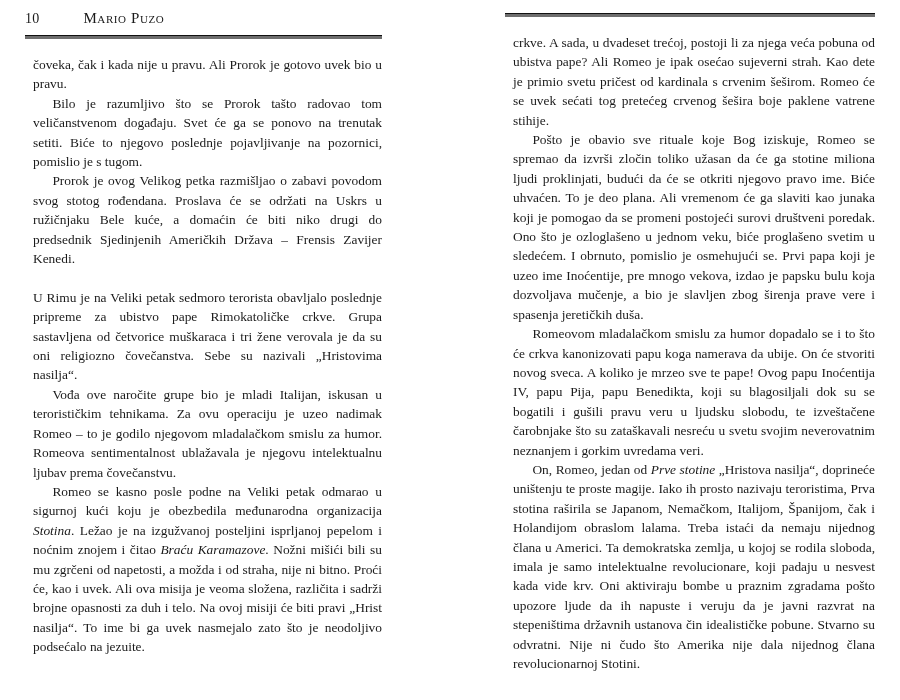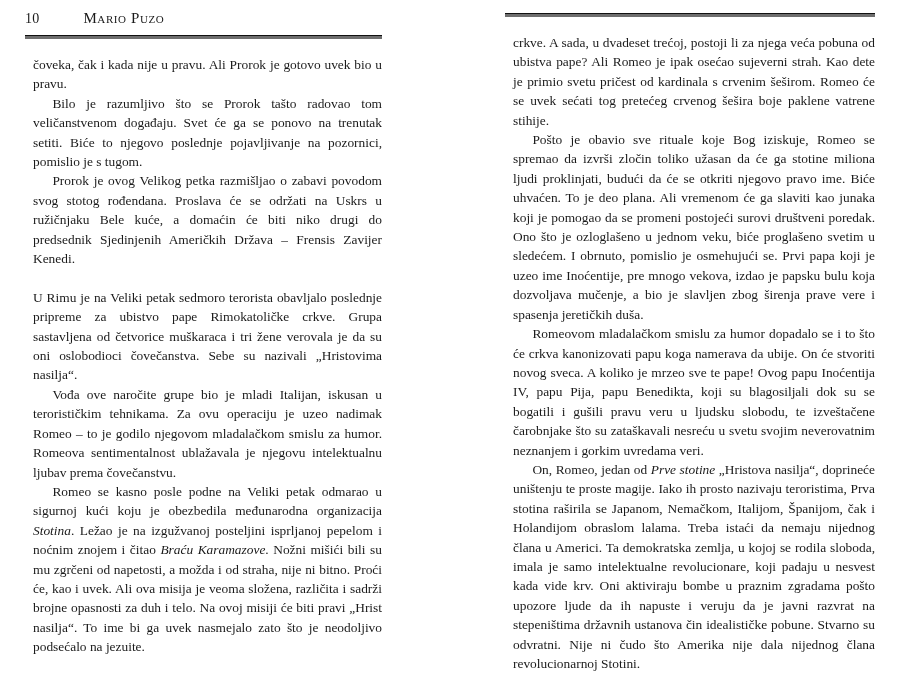--- a/index.html
+++ b/index.html
@@ -121,21 +121,21 @@
       <span class="title title-smallcaps">Mario Puzo</span>
     </div>
     <div class="head-rule">
       <div class="rule-thin"></div>
       <div class="rule-thick"></div>
     </div>
     <div class="textblock">
         <p class="noindent">čoveka, čak i kada nije u pravu. Ali Prorok je gotovo uvek bio u pravu.</p>
         <p>Bilo je razumljivo što se Prorok tašto radovao tom veličanstvenom događaju. Svet će ga se ponovo na trenutak setiti. Biće to njegovo poslednje pojavljivanje na pozornici, pomislio je s tugom.</p>
         <p>Prorok je ovog Velikog petka razmišljao o zabavi povodom svog stotog rođendana. Proslava će se održati na Uskrs u ružičnjaku Bele kuće, a domaćin će biti niko drugi do predsednik Sjedinjenih Američkih Država – Frensis Zavijer Kenedi.</p>
-        <p class="noindent gap-before">U Rimu je na Veliki petak sedmoro terorista obavljalo poslednje pripreme za ubistvo pape Rimokatoličke crkve. Grupa sastavljena od četvorice muškaraca i tri žene verovala je da su oni oslobodioci čovečanstva. Sebe su nazivali „Hristovima nasilja“.</p>
+        <p class="noindent gap-before">U Rimu je na Veliki petak sedmoro terorista obavljalo poslednje pripreme za ubistvo pape Rimokatoličke crkve. Grupa sastavljena od četvorice muškaraca i tri žene verovala je da su oni religiozno čovečanstva. Sebe su nazivali „Hristovima nasilja“.</p>
         <p>Vođa ove naročite grupe bio je mladi Italijan, iskusan u terorističkim tehnikama. Za ovu operaciju je uzeo nadimak Romeo – to je godilo njegovom mladalačkom smislu za humor. Romeova sentimentalnost ublažavala je njegovu intelektualnu ljubav prema čovečanstvu.</p>
         <p>Romeo se kasno posle podne na Veliki petak odmarao u sigurnoj kući koju je obezbedila međunarodna organizacija <em>Stotina</em>. Ležao je na izgužvanoj posteljini isprljanoj pepelom i noćnim znojem i čitao <em>Braću Karamazove</em>. Nožni mišići bili su mu zgrčeni od napetosti, a možda i od straha, nije ni bitno. Proći će, kao i uvek. Ali ova misija je veoma složena, različita i sadrži brojne opasnosti za duh i telo. Na ovoj misiji će biti pravi „Hrist nasilja“. To ime bi ga uvek nasmejalo zato što je neodoljivo podsećalo na jezuite.</p>
       </div>
   </div>
 
   <div class="page page-right">
     <div class="head-rule">
       <div class="rule-thin"></div>
       <div class="rule-thick"></div>
     </div>

